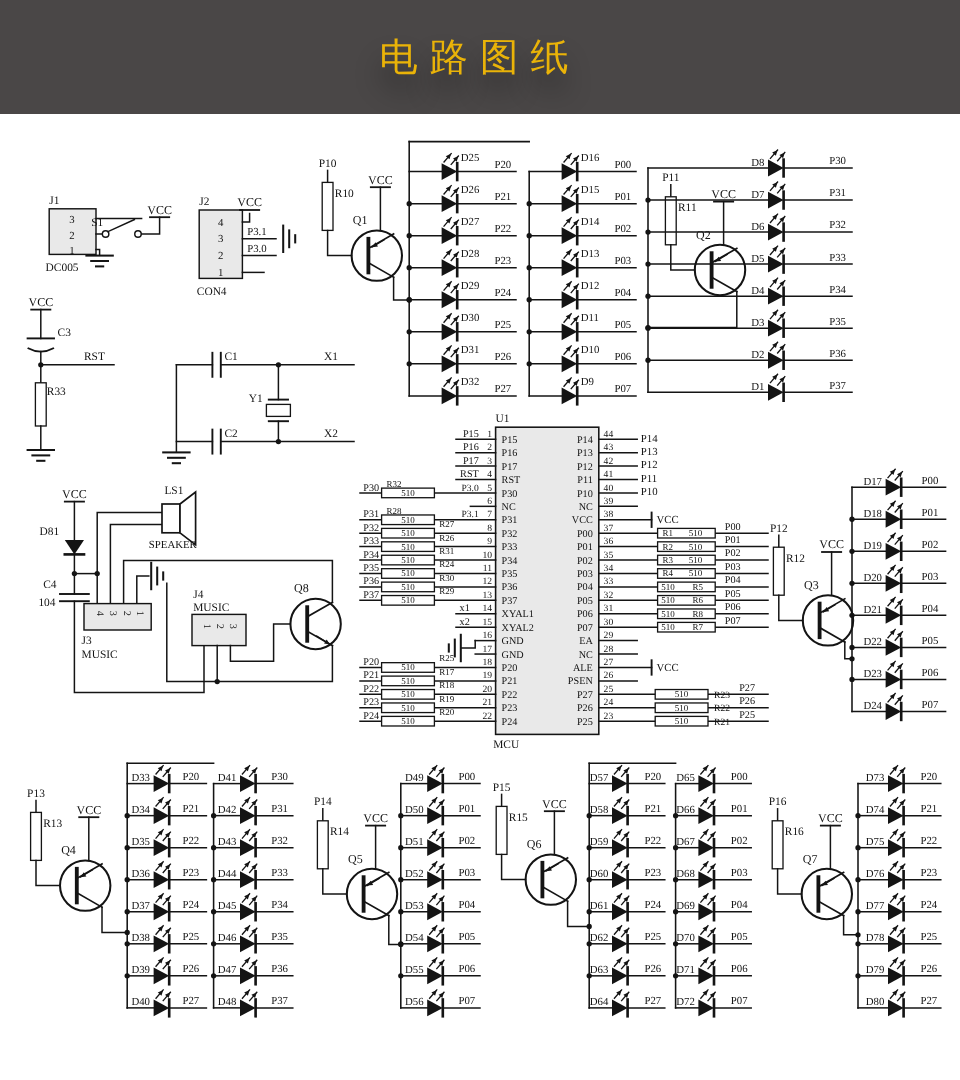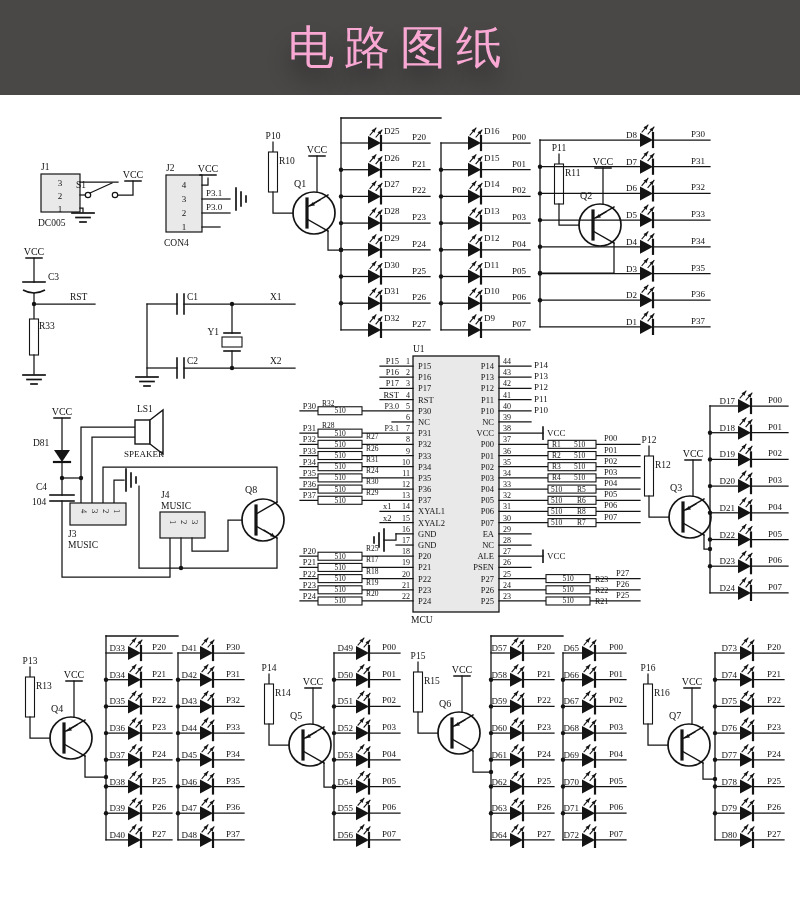--- a/index.html
+++ b/index.html
@@ -1,19 +1,19 @@
 <!DOCTYPE html>
 <html><head>
 <meta charset="utf-8">
 <style>
   html,body{margin:0;padding:0;background:#fff;}
   body{width:800px;height:900px;position:relative;font-family:"Liberation Serif",serif;}
   .banner{position:absolute;top:0;left:0;width:800px;height:95px;background:#4a4747;
     display:flex;align-items:center;justify-content:center;overflow:hidden;}
-  .banner span{color:#f9a8d4;font-size:46px;letter-spacing:10px;font-family:Liberation Mono, monospace;
+  .banner span{color:#eab308;font-size:32px;letter-spacing:10px;font-family:Liberation Mono, monospace;
     text-shadow:0 16px 22px rgba(0,0,0,.45);}
   #sch{position:absolute;top:95px;left:0;}
   #sch text{font-family:"Liberation Serif",serif;fill:#141414;}
 </style>
 </head>
 <body>
 
 <div class="banner">
   <span>电路图纸</span>
 </div>

